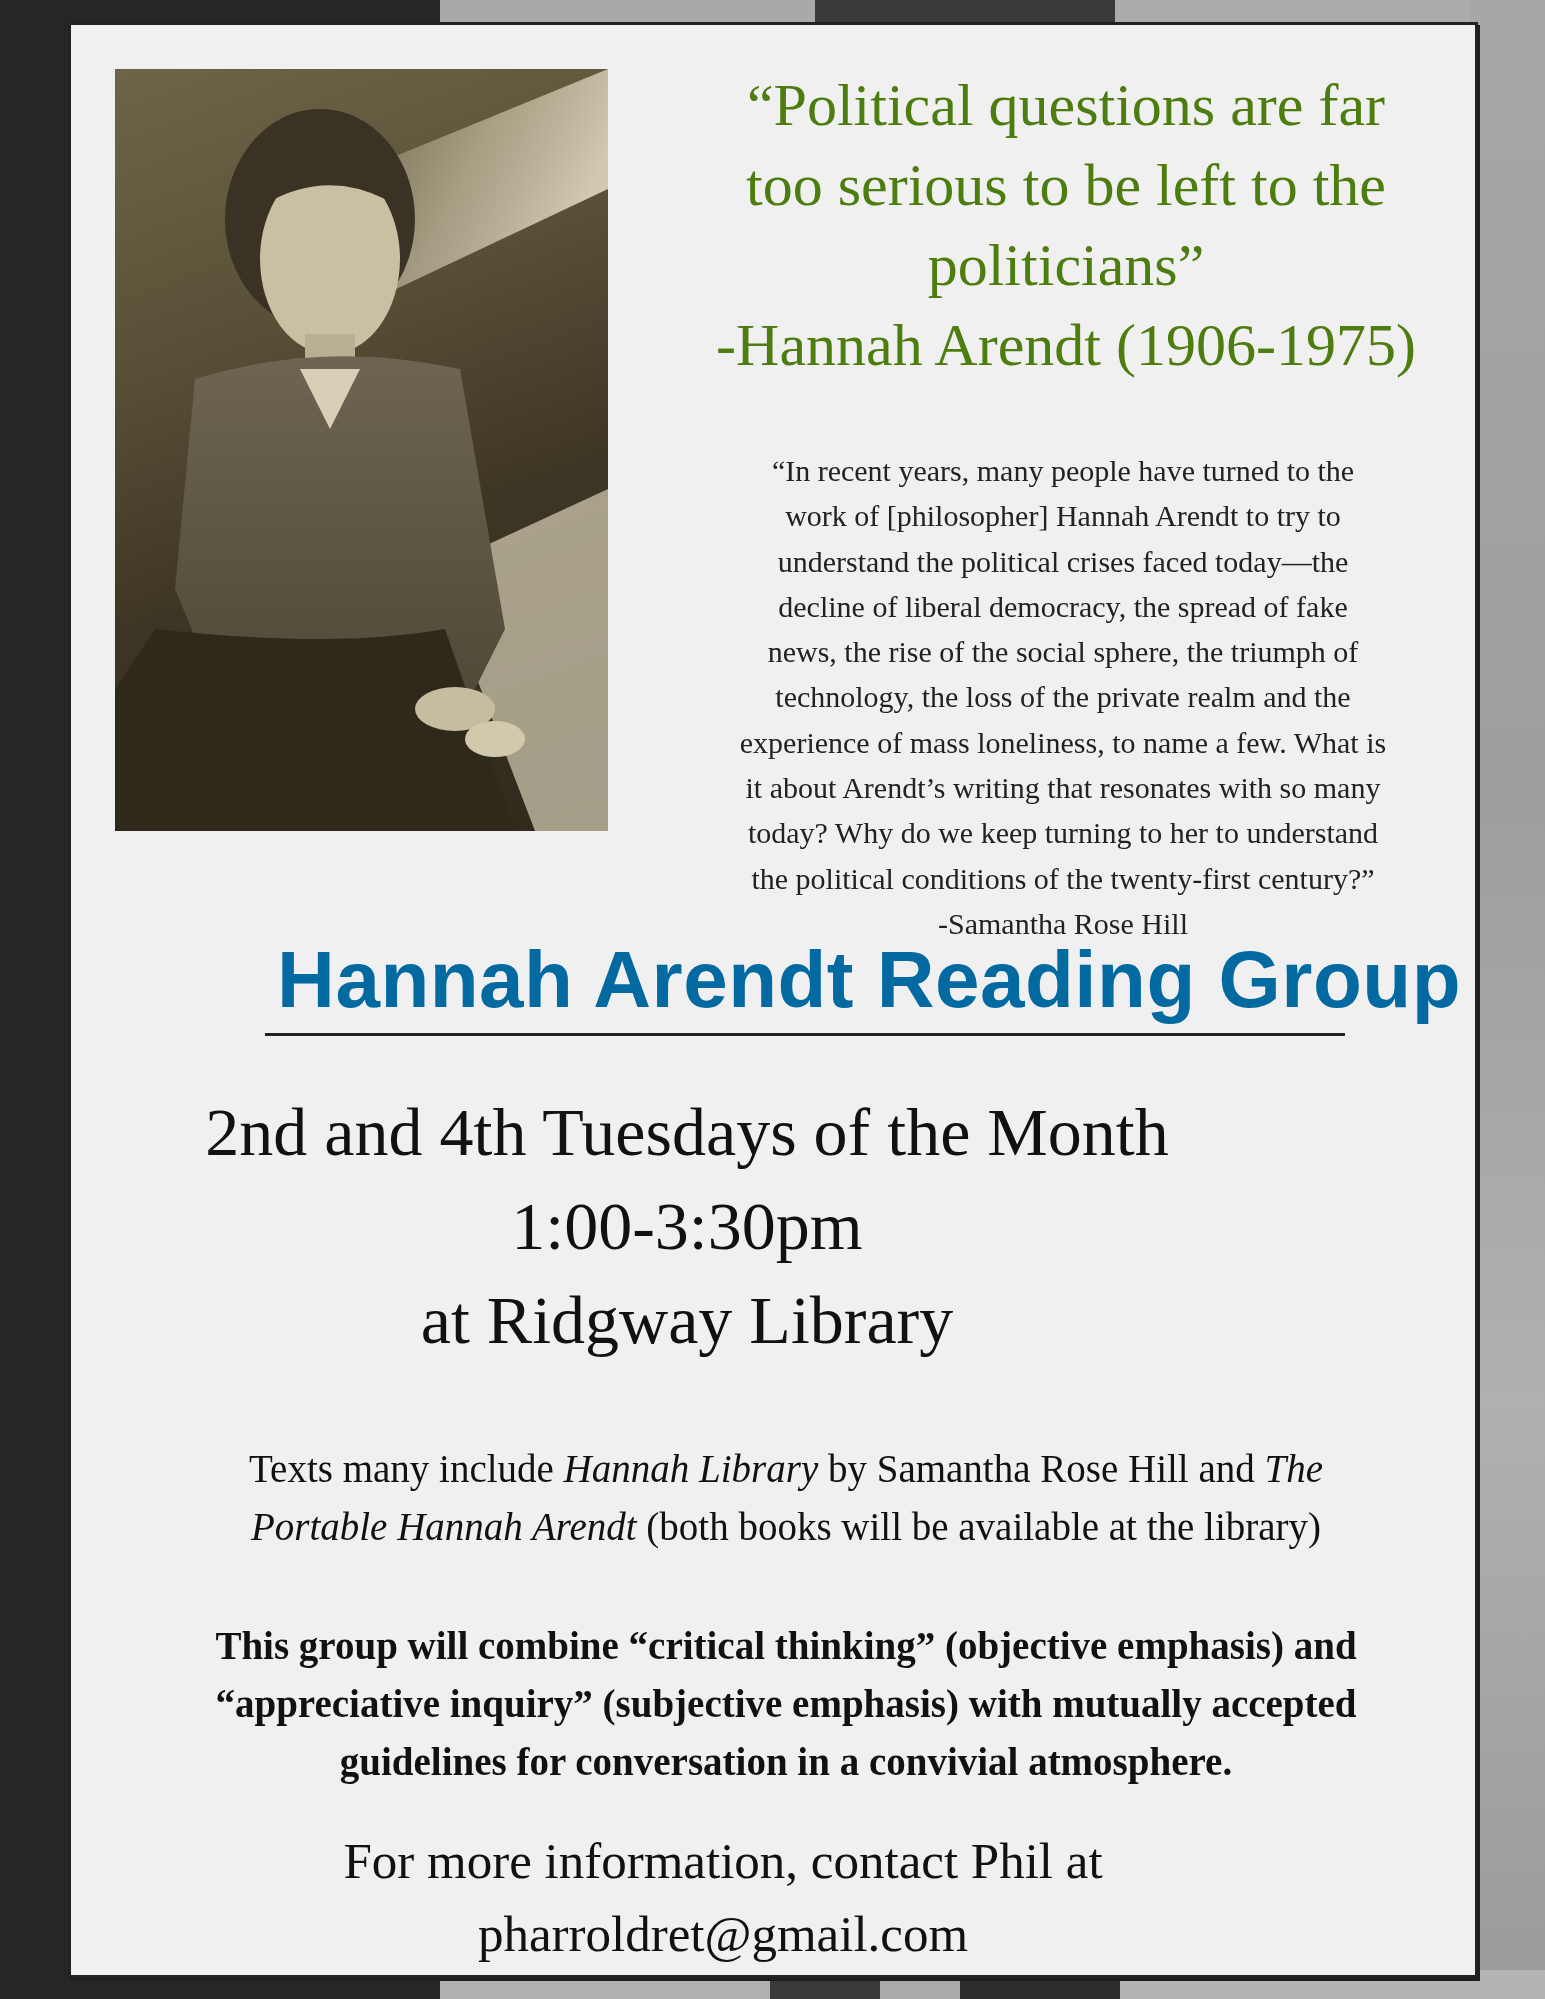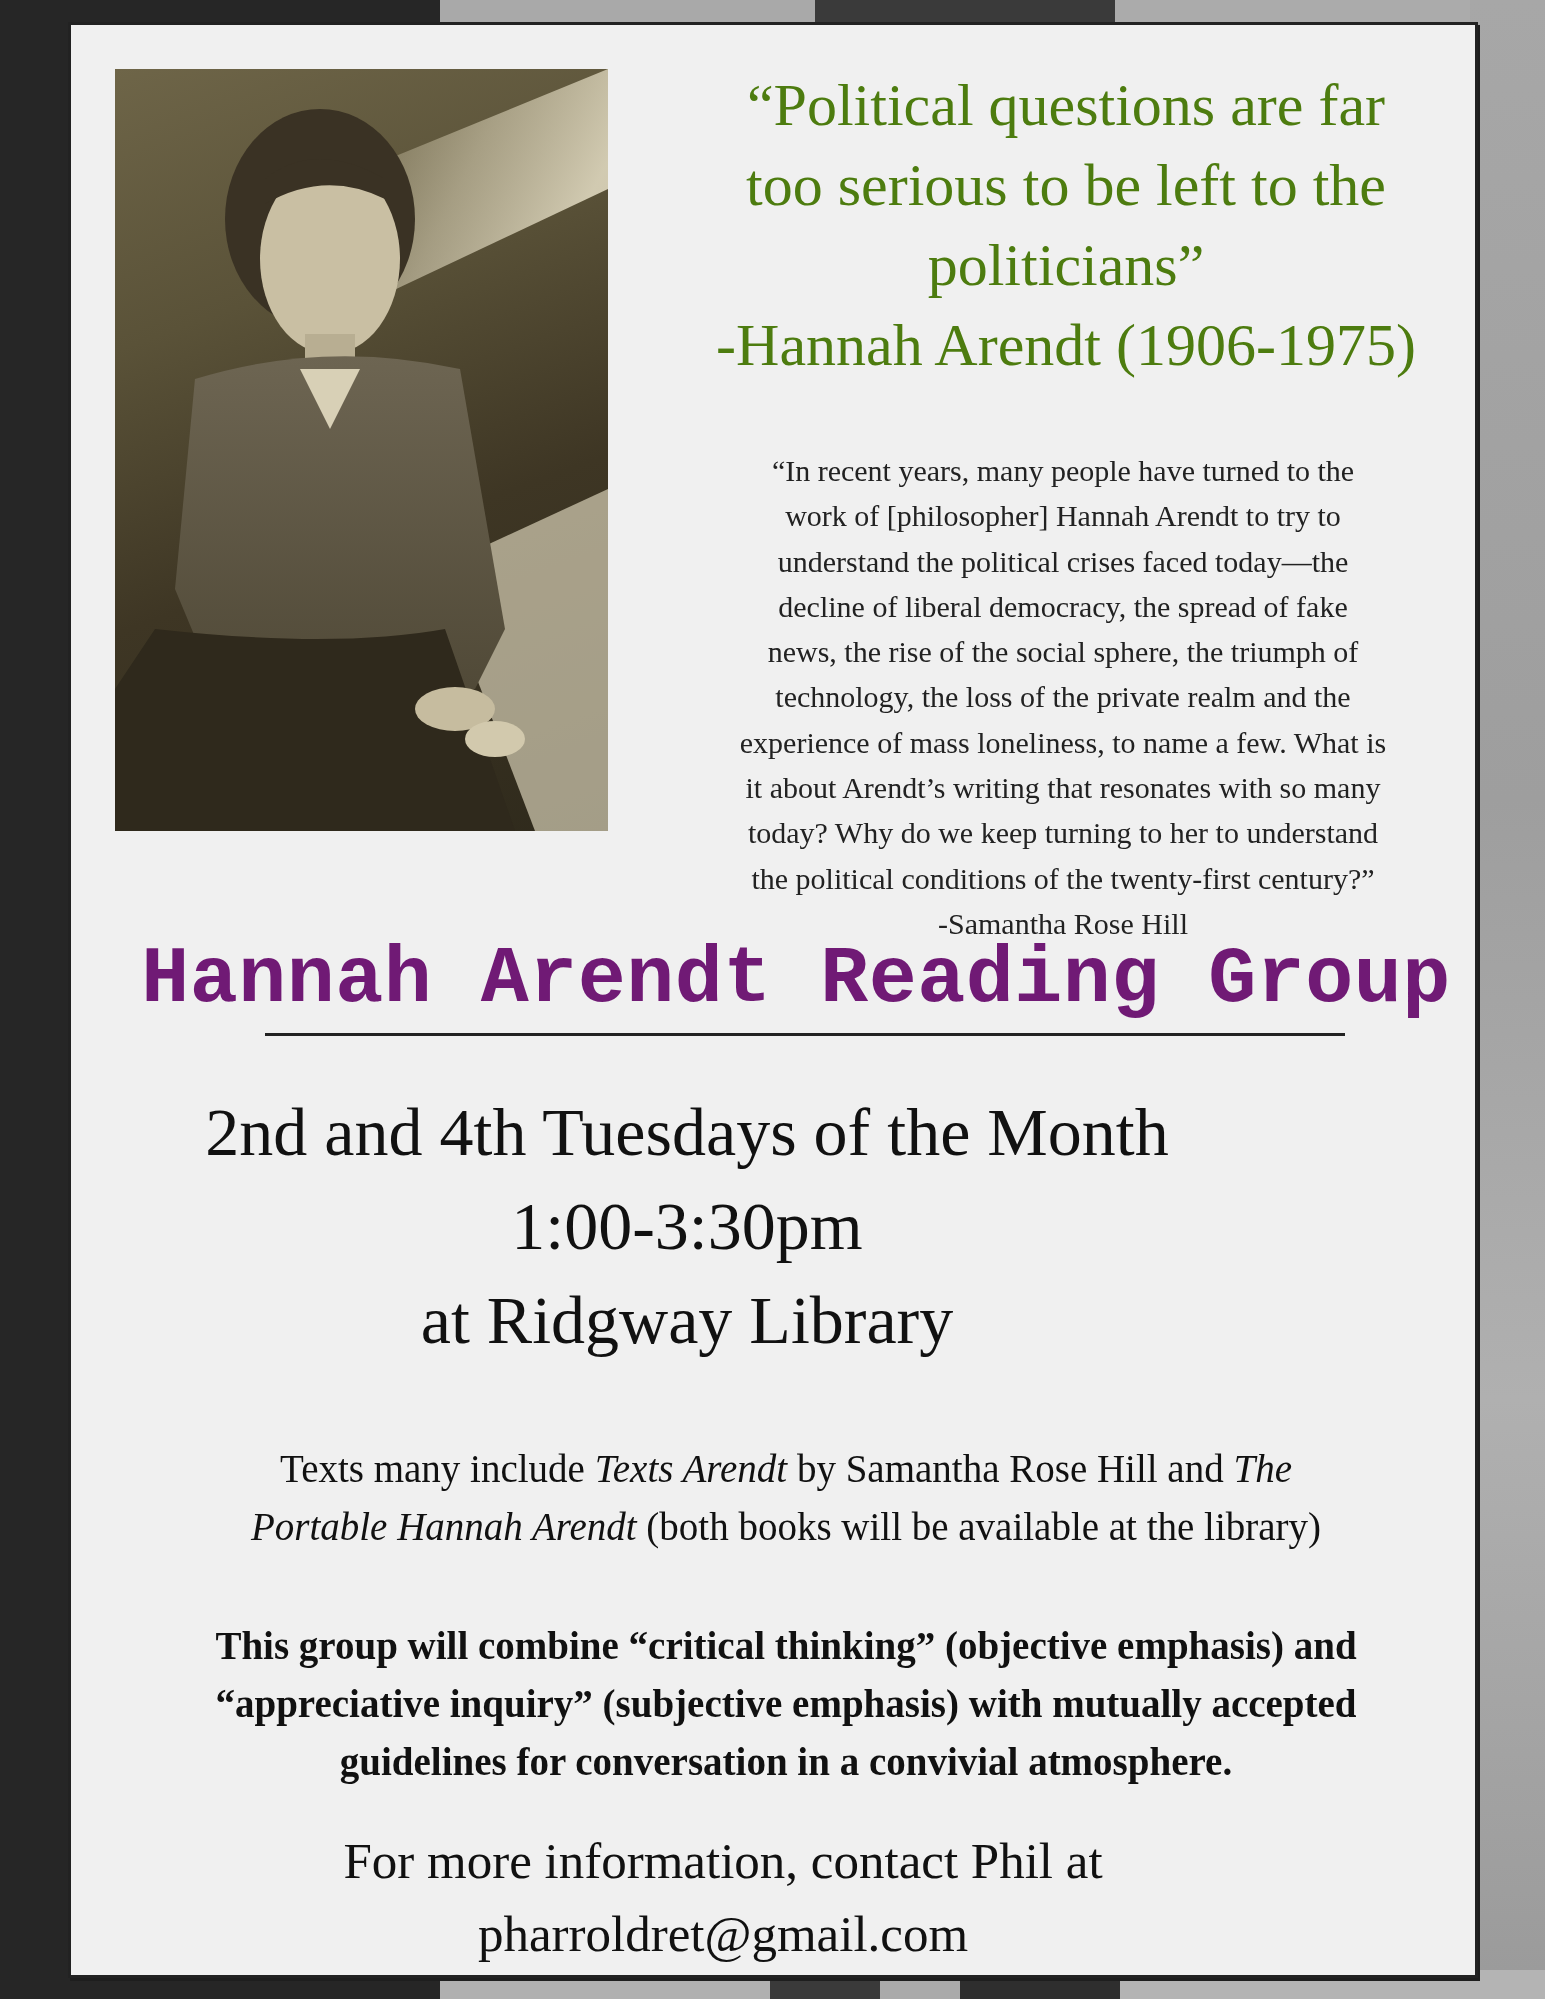--- a/index.html
+++ b/index.html
@@ -29,22 +29,22 @@
   }
   .quote .line { display:block; white-space:nowrap; }
   .passage {
     position:absolute; left:592px; width:800px; top:410px;
     text-align:center; color:#222;
     font-size:30px; line-height:45.3px;margin-top:13px;
   }
   .passage .line { display:block; white-space:nowrap; }
   .title {
     position:absolute; left:60px; width:1330px; top:905px;
-    text-align:center; color:#701a75;
-    font-family:Liberation Mono, monospace;
+    text-align:right; color:#0369a1;
+    font-family:Liberation Sans, sans-serif;
     font-weight:700; font-size:80px; line-height:100px;
     letter-spacing:0.5px; white-space:nowrap;
   }
   .divider {
     position:absolute; left:194px; top:1008px; width:1080px; height:3px;
     background:#222;
   }
   .schedule {
     position:absolute; left:0; width:1332px; top:1060px;
     text-align:center; color:#111;
@@ -150,21 +150,21 @@
   <div class="title">Hannah Arendt Reading Group</div>
   <div class="divider"></div>
 
   <div class="schedule">
     <span class="line l1">2nd and 4th Tuesdays of the Month</span>
     <span class="line l2">1:00-3:30pm</span>
     <span class="line l3">at Ridgway Library</span>
   </div>
 
   <div class="texts">
-    <span class="line"><span>Texts many include </span><i>Texts Arendt</i><span> by Samantha Rose Hill and </span><i>The</i></span>
+    <span class="line"><span>Texts many include </span><i>Hannah Library</i><span> by Samantha Rose Hill and </span><i>The</i></span>
     <span class="line"><i>Portable Hannah Arendt</i><span> (both books will be available at the library)</span></span>
   </div>
 
   <div class="group">
     <span class="line">This group will combine “critical thinking” (objective emphasis) and</span>
     <span class="line">“appreciative inquiry” (subjective emphasis) with mutually accepted</span>
     <span class="line">guidelines for conversation in a convivial atmosphere.</span>
   </div>
 
   <div class="contact">

